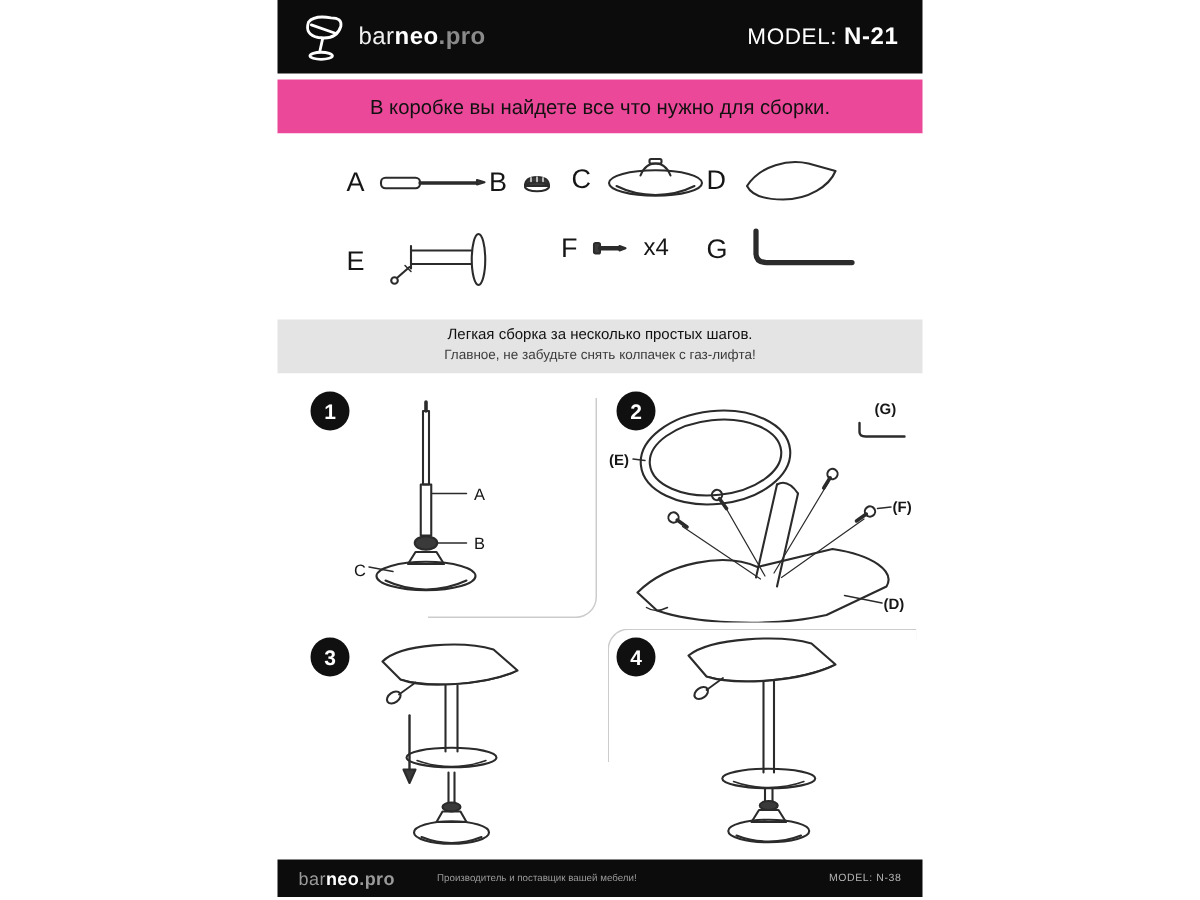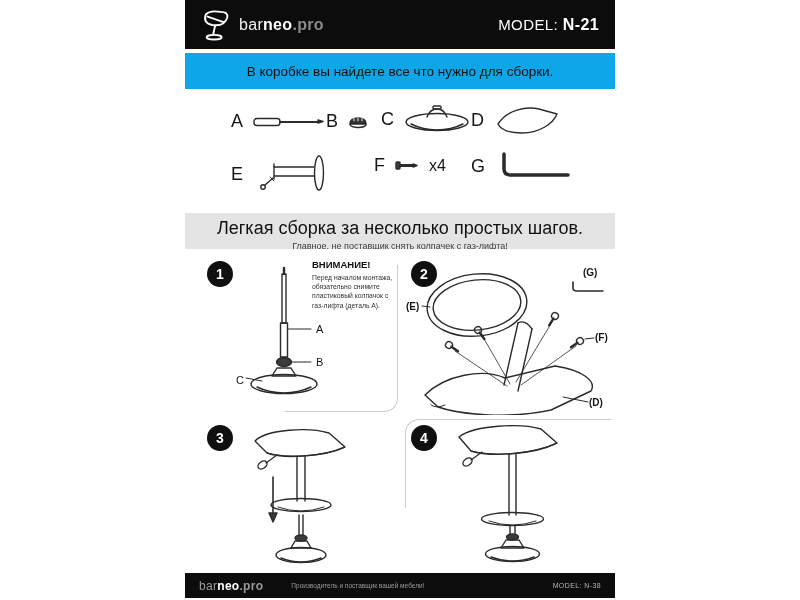--- a/index.html
+++ b/index.html
@@ -12,25 +12,25 @@
           padding:0 16px;box-sizing:border-box;}
   .logo{display:flex;align-items:center;gap:8px;}
   .logo-text{font-size:16px;letter-spacing:.3px;}
   .lt1{color:#f0f0f0;font-weight:400;}
   .lt2{color:#ffffff;font-weight:700;}
   .lt3{color:#8a8a8a;font-weight:700;}
   .model{color:#fff;font-size:15px;letter-spacing:.4px;}
   .model .mn{font-weight:700;font-size:16px;}
 
   
-  .banner1{position:absolute;top:53px;left:0;right:0;height:36px;background:#0ea5e9;
+  .banner1{position:absolute;top:53px;left:0;right:0;height:36px;background:#ec4899;
            display:flex;align-items:center;justify-content:center;font-size:13.5px;color:#111;}
   .banner2{position:absolute;top:213px;left:0;right:0;height:36px;background:#e4e4e4;
            text-align:center;padding-top:5px;box-sizing:border-box;}
-  .banner2 .t{font-size:18px;color:#111;}
+  .banner2 .t{font-size:10px;color:#111;}
   .banner2 .s{font-size:9px;color:#3c3c3c;margin-top:2px;}
 
   
   .parts{position:absolute;top:89px;left:0;right:0;height:124px;background:#fff;}
   .part{position:absolute;display:flex;align-items:center;gap:9px;}
   .part .letter{font-size:18px;color:#161616;}
   .part .qty{font-size:16px;color:#161616;margin-left:2px;}
 
   
   .steps{position:absolute;top:249px;left:0;right:0;height:324px;background:#fff;}
@@ -157,33 +157,29 @@
       <div class="part" style="left:286px;top:62px;">
         <span class="letter">G</span>
         <svg class="line" width="78" height="30" viewBox="0 0 78 30">
           <path d="M10,3 L10,18 Q10,24 17,24 L74,24" stroke-width="3.5"></path>
         </svg>
       </div>
     </div>
 
     <div class="banner2">
       <div class="t">Легкая сборка за несколько простых шагов.</div>
-      <div class="s">Главное, не поставщик снять колпачек с газ-лифта!</div>
+      <div class="s">Главное, не забудьте снять колпачек с газ-лифта!</div>
     </div>
 
     <div class="steps">
       <div class="divider1"></div>
       <div class="divider2"></div>
 
       <div class="panel p1">
         <div class="badge">1</div>
-        <div class="warn">
-          <div class="warn-title">ВНИМАНИЕ!</div>
-          <div class="warn-text">Перед началом монтажа, обязательно снимите пластиковый колпачок с газ-лифта (деталь А).</div>
-        </div>
         <svg class="line diag" style="left:38px;top:12px;" width="112" height="148" viewBox="0 0 112 148">
           <g>
             <path d="M49,3 L49,9" stroke-width="2.4"></path>
             <rect x="47" y="9" width="4" height="49"></rect>
             <rect x="45.5" y="58" width="7" height="34"></rect>
             <ellipse cx="49" cy="97" rx="7.5" ry="4.5" class="filldark"></ellipse>
             <path d="M42,103 L56,103 L61,111 L37,111 Z"></path>
             <ellipse cx="49" cy="119" rx="33" ry="9.5"></ellipse>
             <path d="M22,122 Q35,128 49,128 Q63,128 76,122"></path>
           </g>

